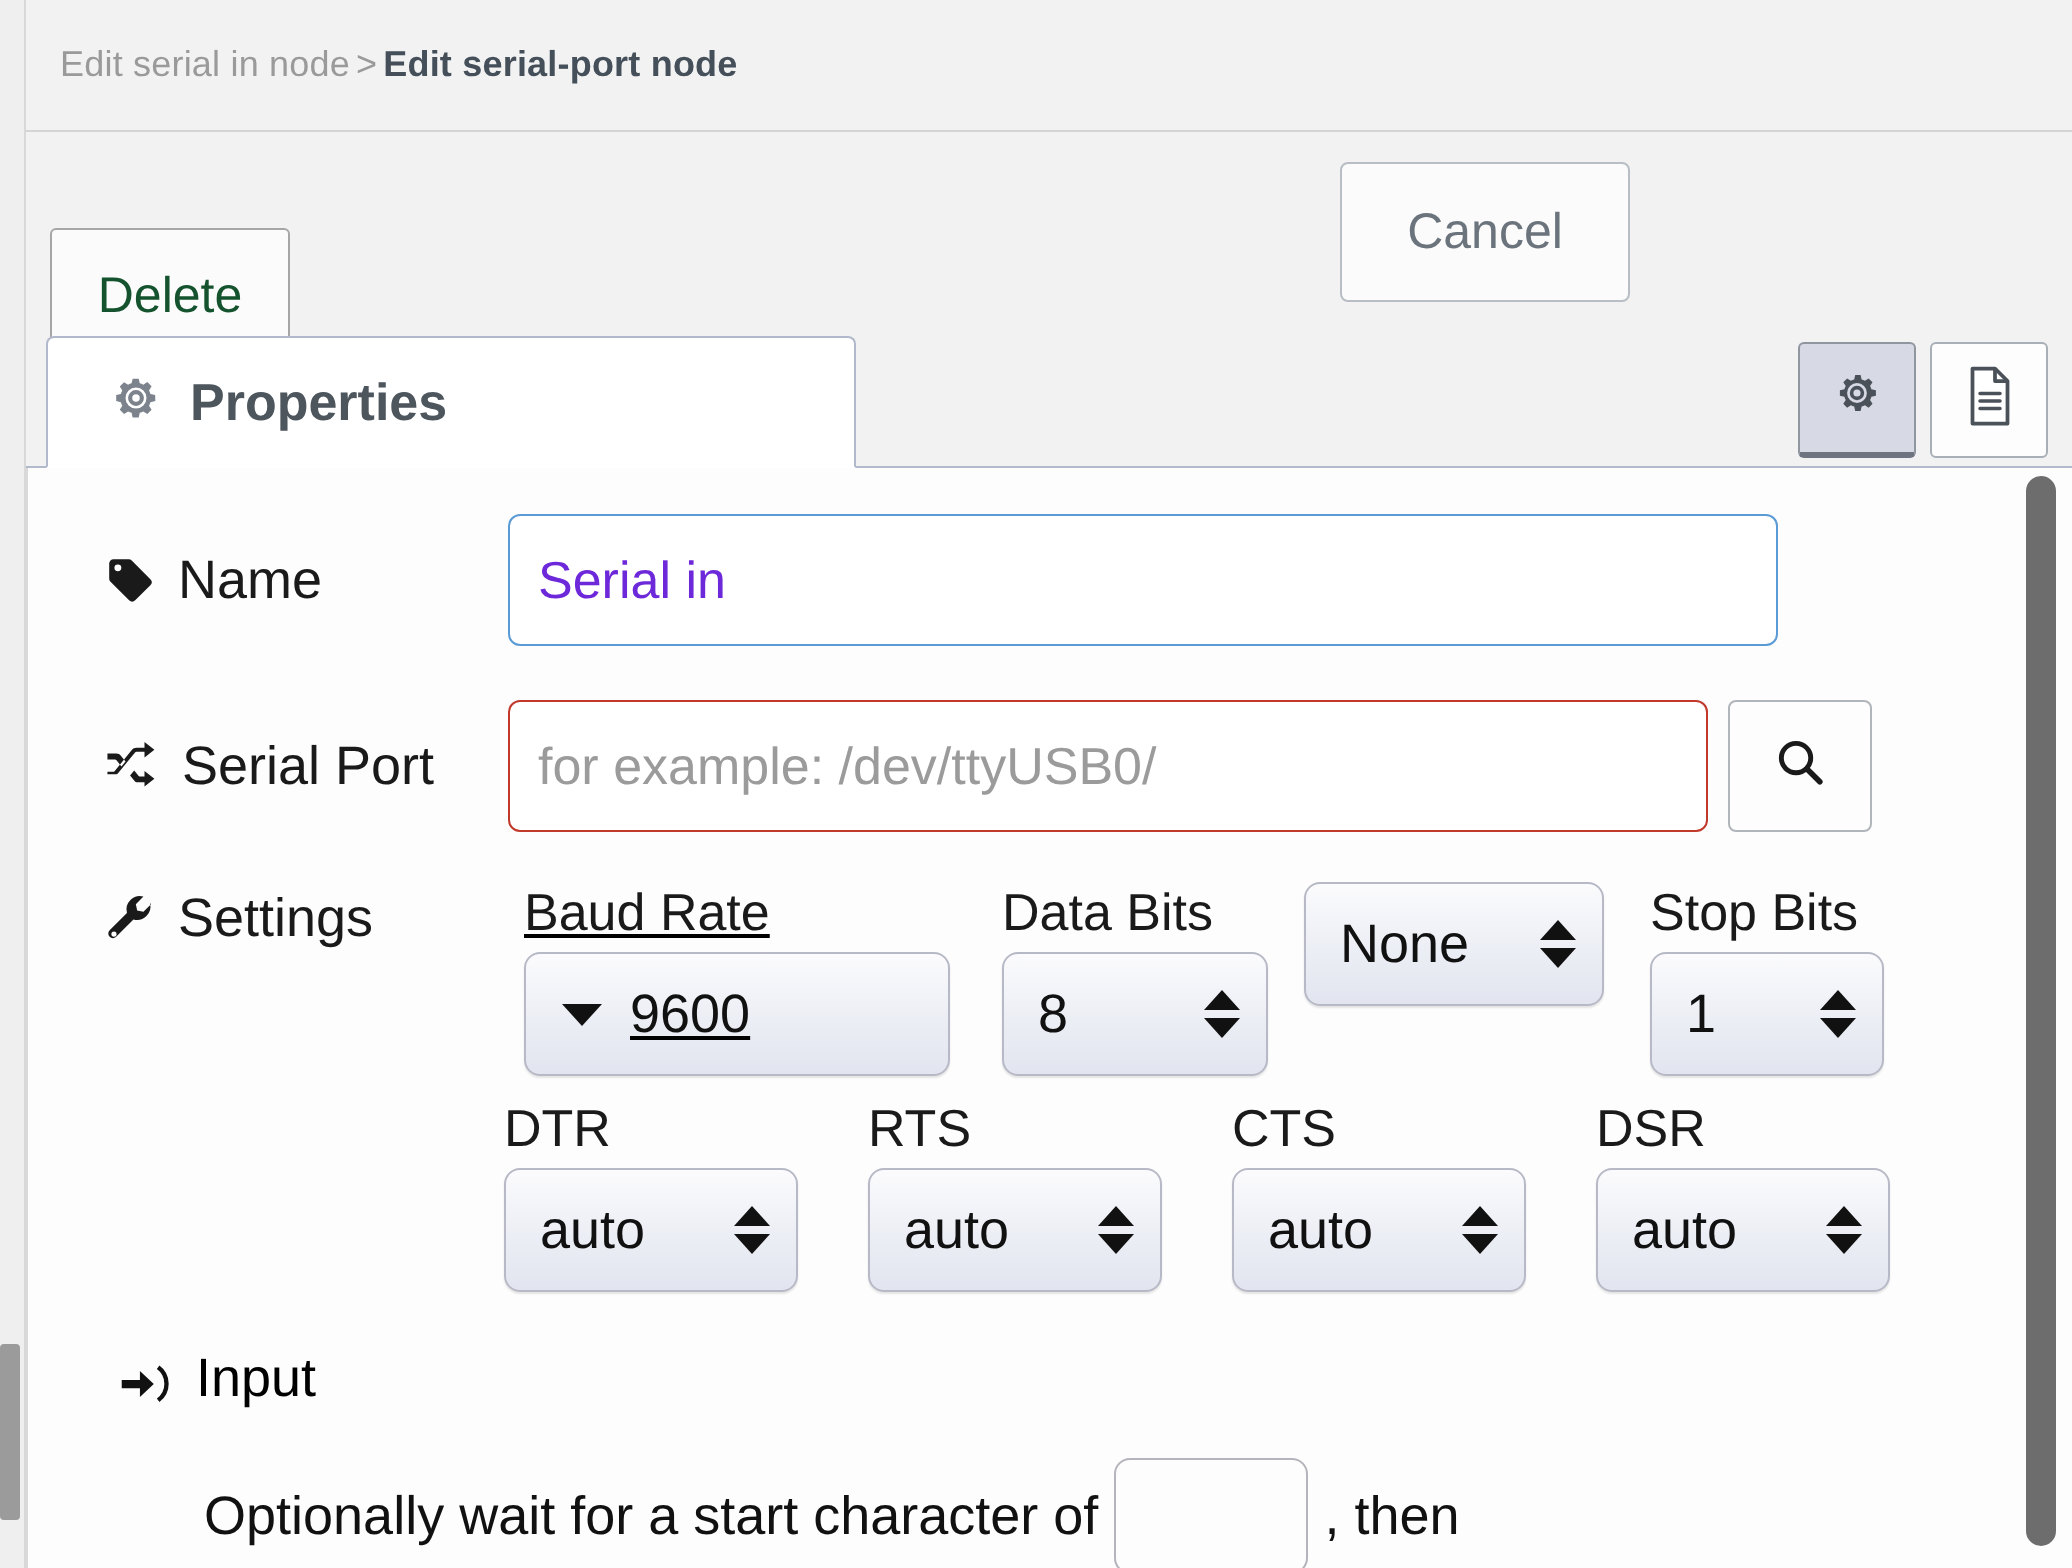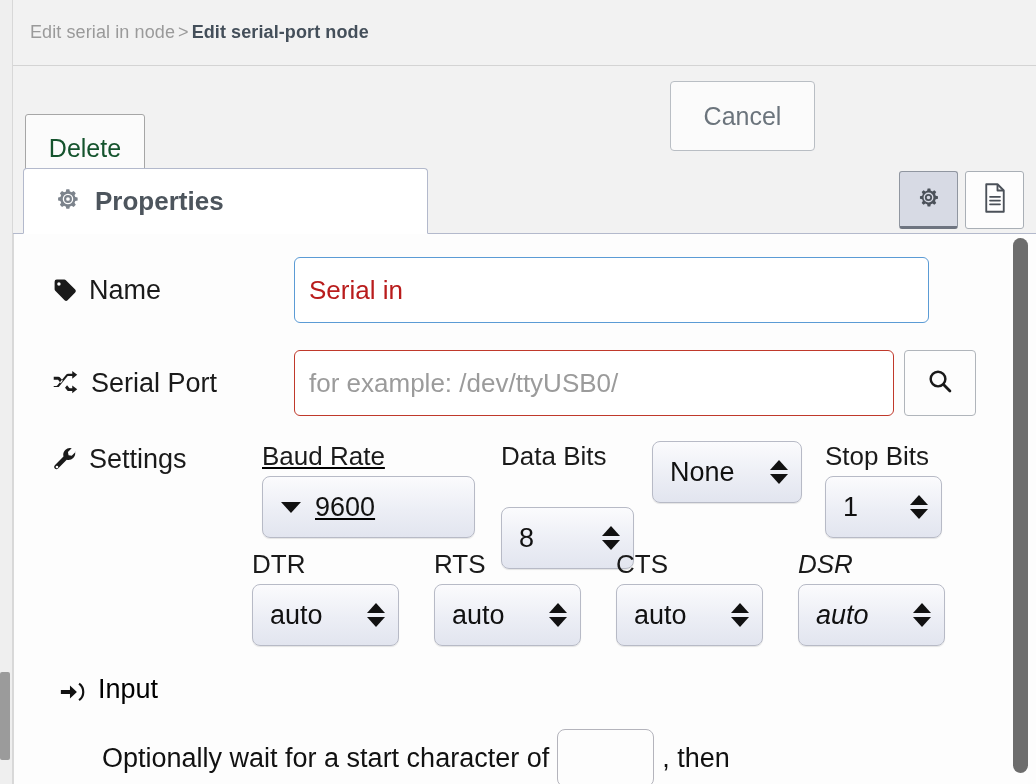--- a/index.html
+++ b/index.html
@@ -220,26 +220,25 @@
 
   .row-name  { top: 20px;  height: 72px; }
   .row-port  { top: 113px; height: 72px; }
   .row-set   { top: 205px; height: 40px; }
 
   
   .text-input {
     box-sizing: border-box;
     font-family: "Liberation Sans", sans-serif;
     font-size: 26px;
-    color: #b91c1c;
+    color: #6d28d9;
     background: #ffffff;
     border-radius: 6px;
     padding: 0 14px;
     outline: none;
-    margin-left: 40px;
   }
   .input-name {
     width: 635px; height: 66px;
     border: 1px solid #5b9bd5;
   }
   .input-port {
     width: 600px; height: 66px;
     border: 1px solid #c0392b;
   }
   .input-port::placeholder { color: #9b9b9b; opacity: 1; }
@@ -462,21 +461,21 @@
       <div class="settings-grid">
 
         <div class="sel-col" style="left:10px; top:-223px;text-decoration:underline;">
           <span class="sel-head">Baud Rate</span>
           <div class="mac-select mac-combo">
             <span class="caret-left"></span>
             <span class="sel-text">9600</span>
           </div>
         </div>
 
-        <div class="sel-col" style="left:249px; top:-223px;gap:31px;">
+        <div class="sel-col" style="left:249px; top:-223px;">
           <span class="sel-head">Data Bits</span>
           <div class="mac-select mac-pop" style="width:133px;">
             <span class="sel-text">8</span>
             <span class="stepper">
                 <i class="up"></i>
                 <i class="dn"></i>
               </span>
           </div>
         </div>
 
@@ -527,21 +526,21 @@
           <span class="sel-head">CTS</span>
           <div class="mac-select mac-pop" style="width:147px;">
             <span class="sel-text">auto</span>
             <span class="stepper">
                 <i class="up"></i>
                 <i class="dn"></i>
               </span>
           </div>
         </div>
 
-        <div class="sel-col" style="left:546px; top:-115px;font-style:italic;">
+        <div class="sel-col" style="left:546px; top:-115px;">
           <span class="sel-head">DSR</span>
           <div class="mac-select mac-pop" style="width:147px;">
             <span class="sel-text">auto</span>
             <span class="stepper">
                 <i class="up"></i>
                 <i class="dn"></i>
               </span>
           </div>
         </div>
 

